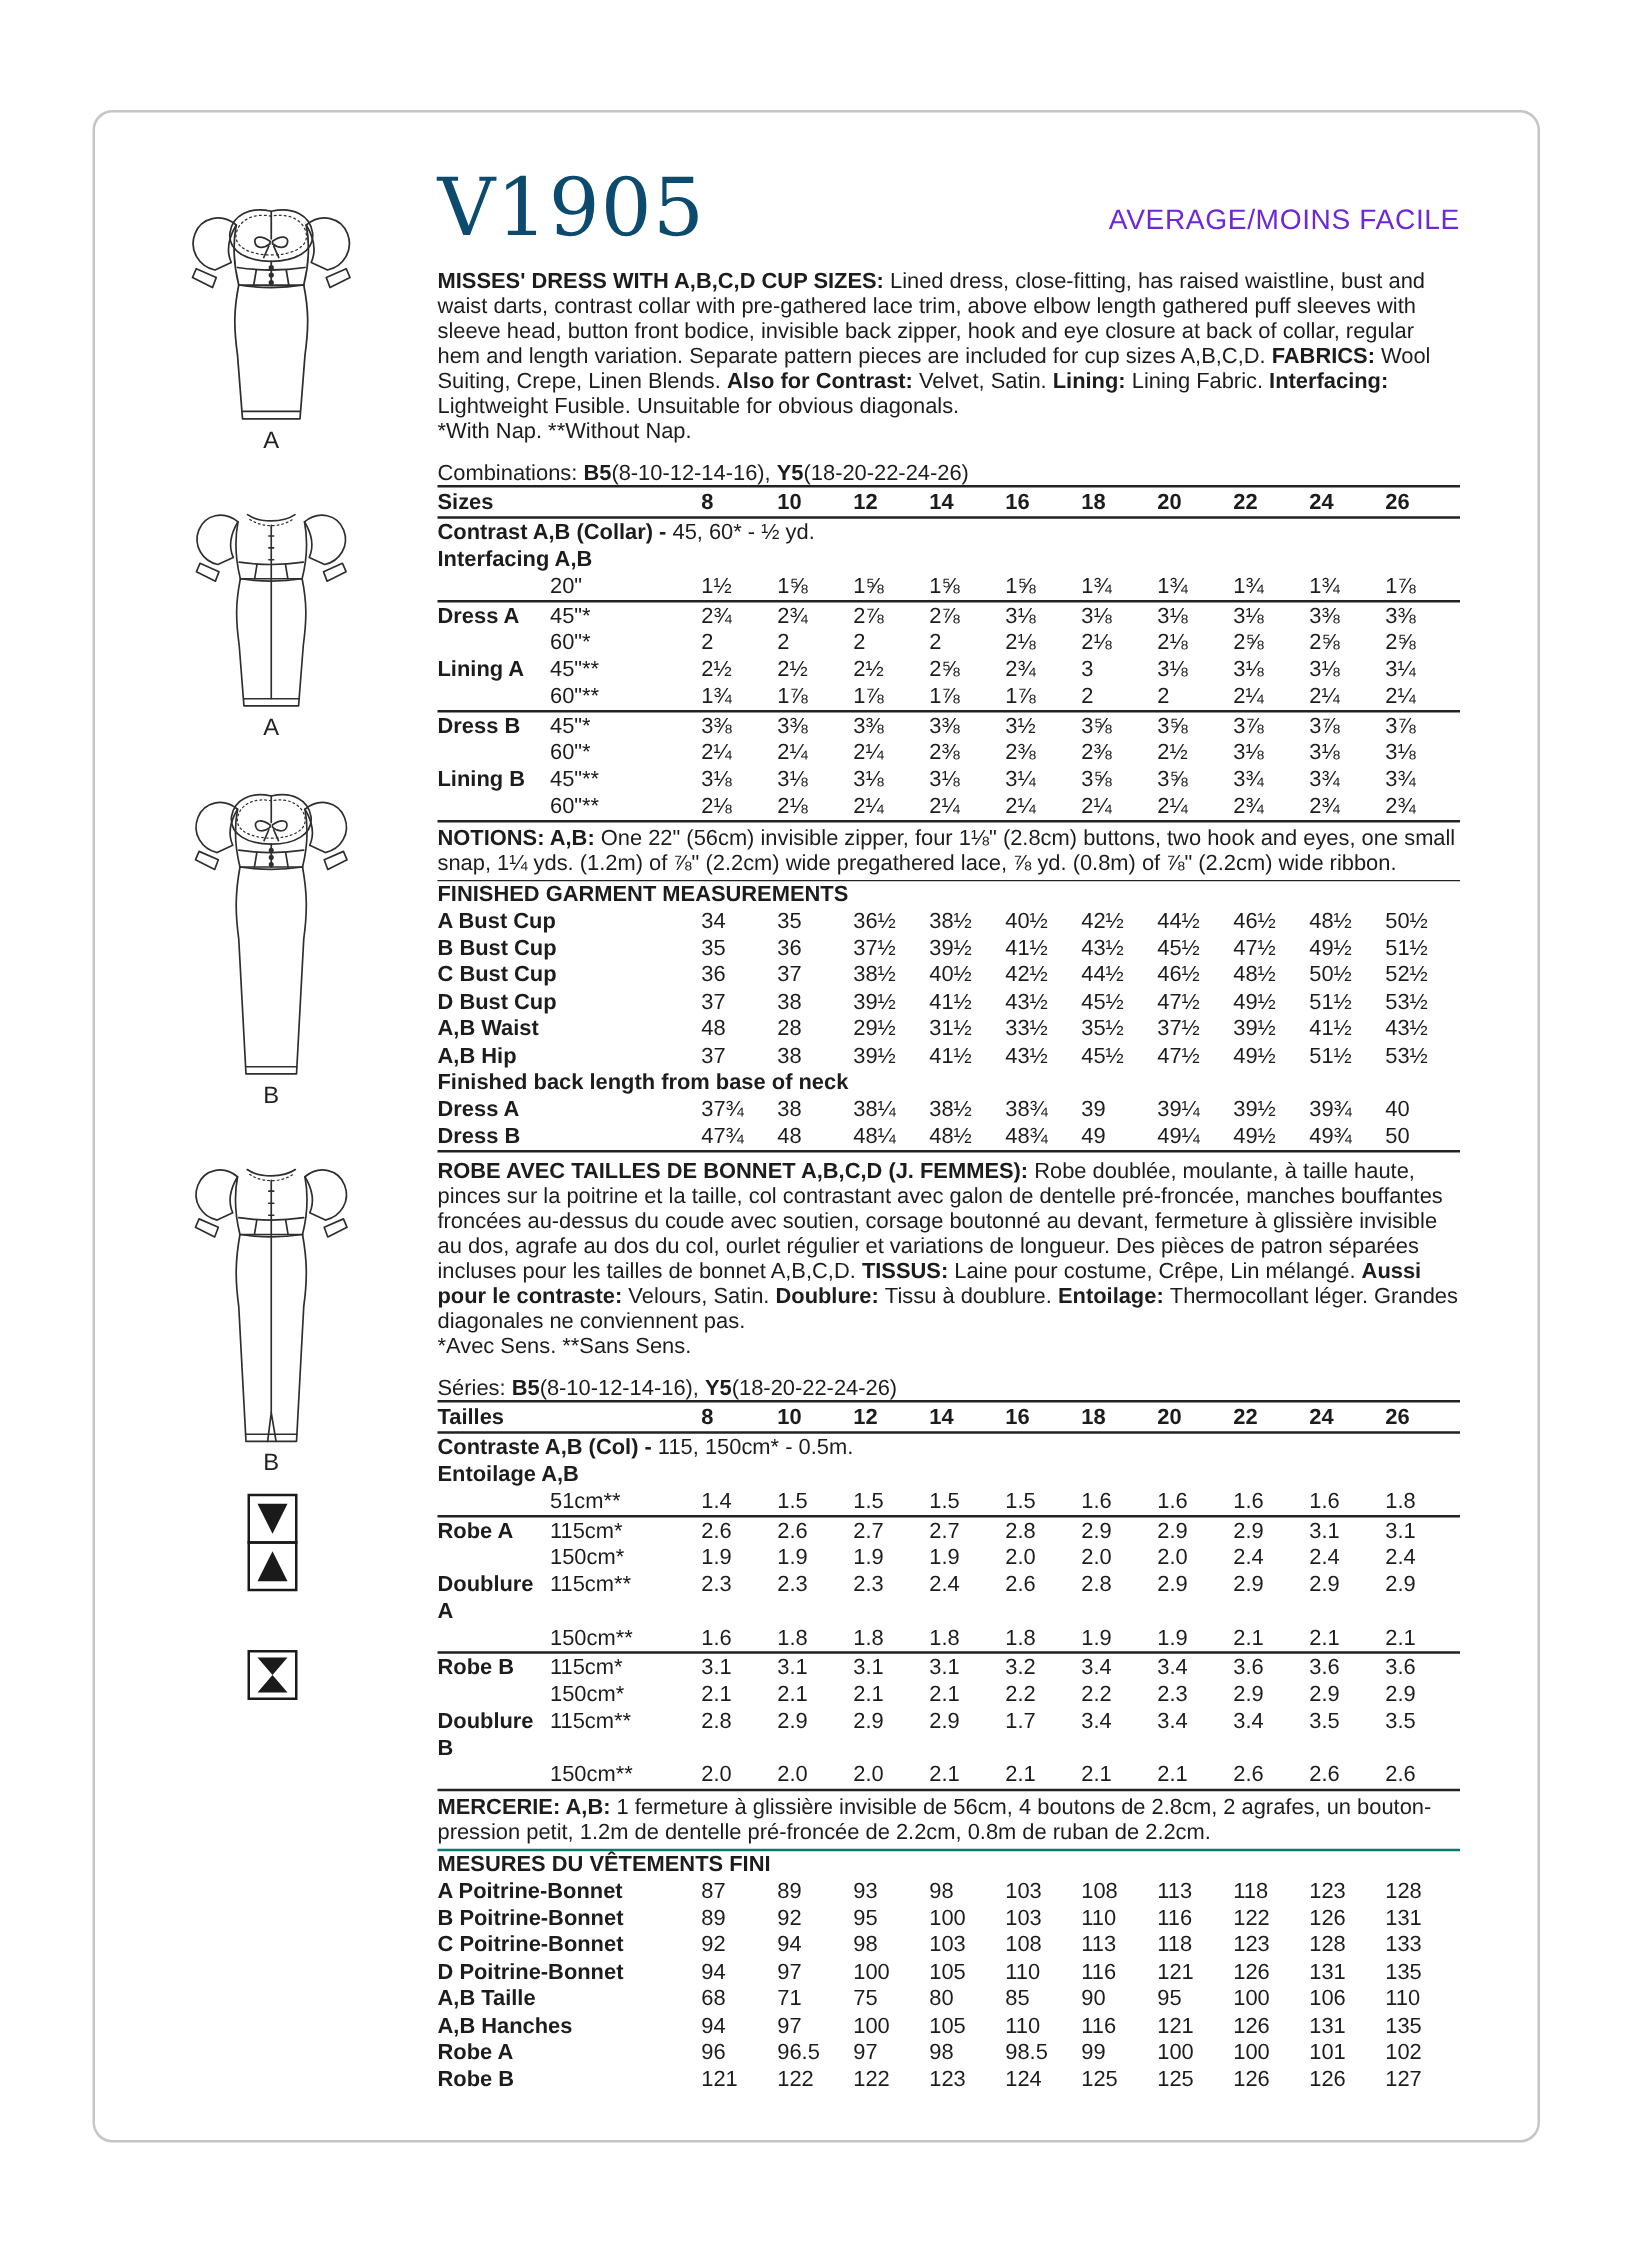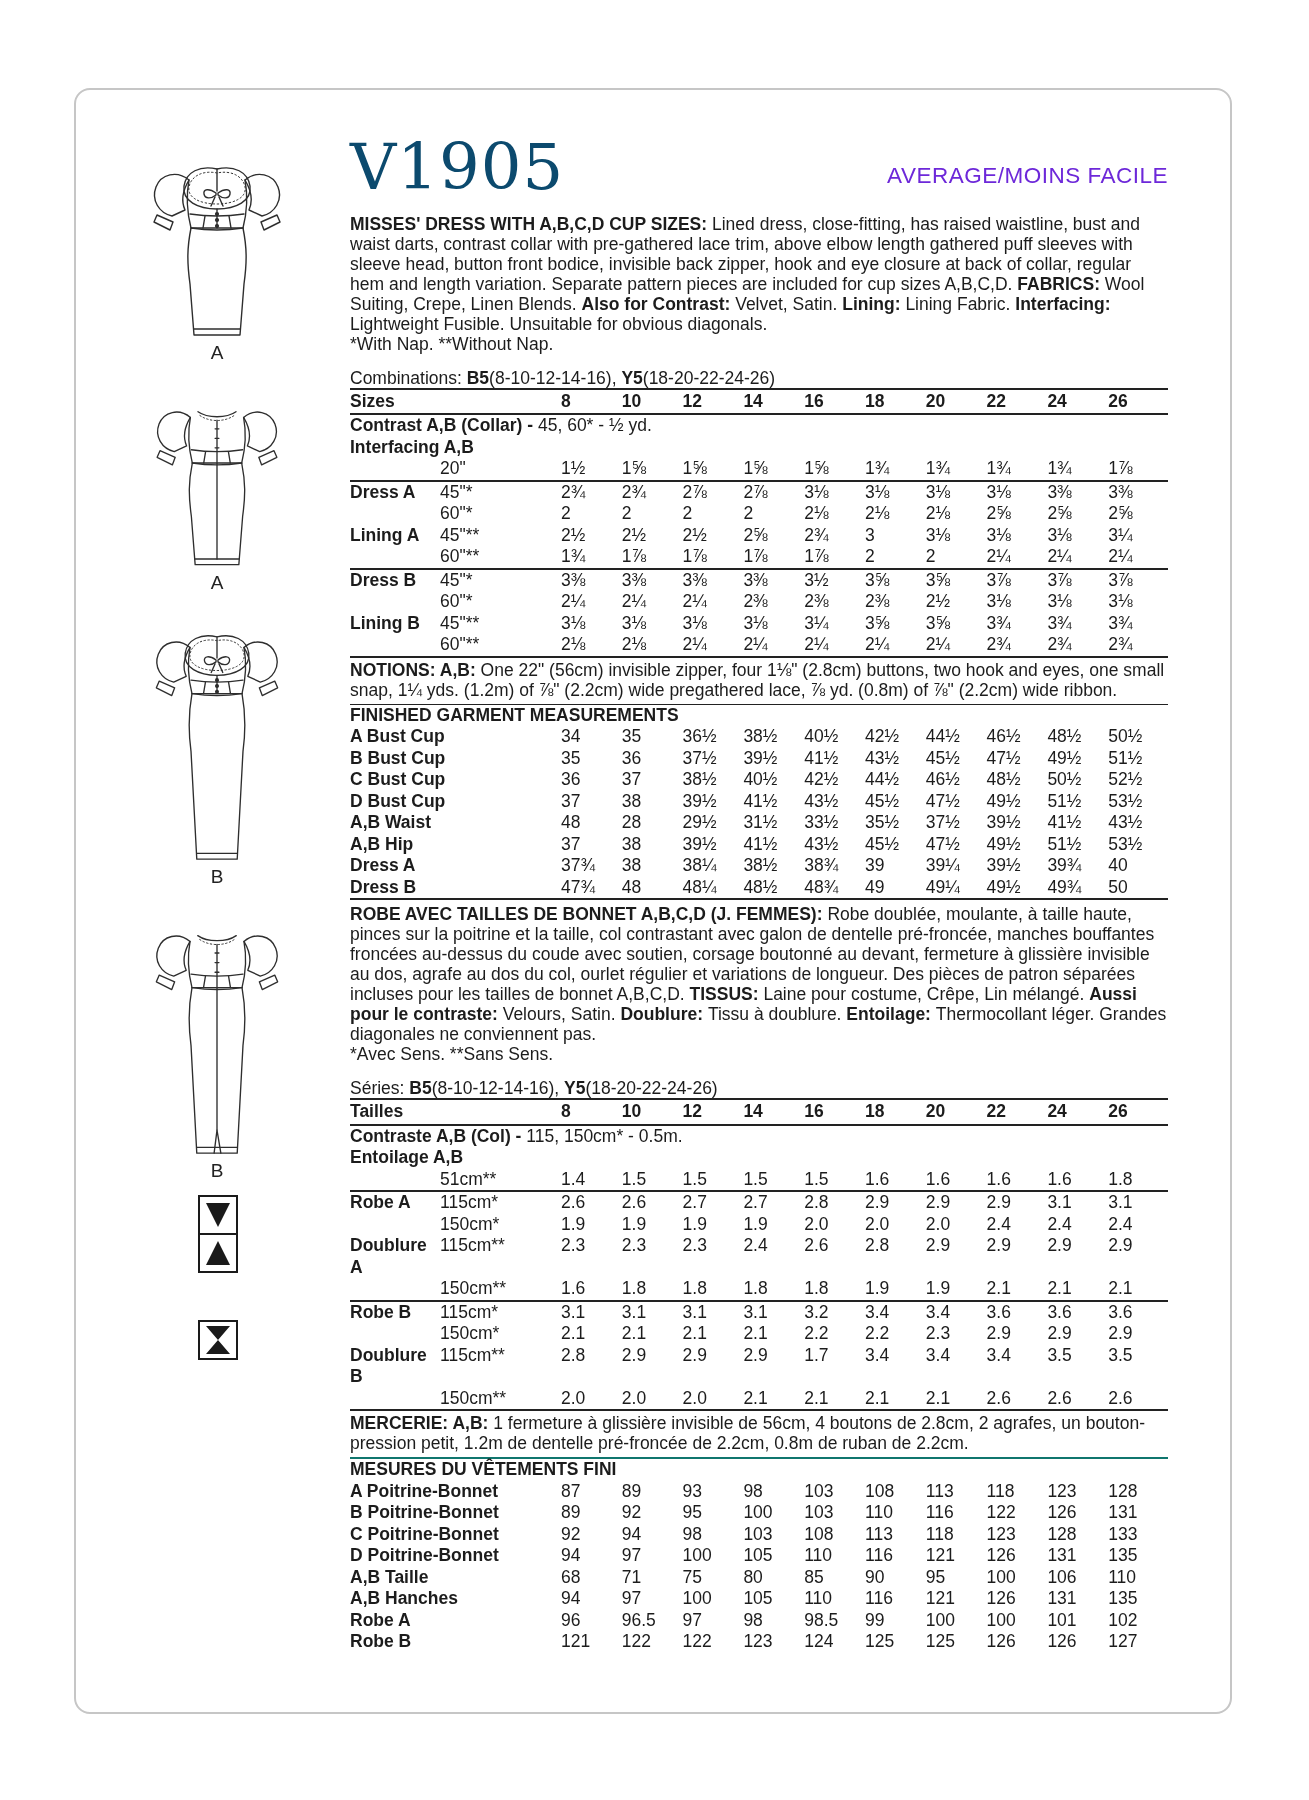--- a/index.html
+++ b/index.html
@@ -390,20 +390,23 @@
           <div class="t-val">39½</div>
           <div class="t-val">41½</div>
           <div class="t-val">43½</div>
           <div class="t-val">45½</div>
           <div class="t-val">47½</div>
           <div class="t-val">49½</div>
           <div class="t-val">51½</div>
           <div class="t-val">53½</div>
         </div>
         <div class="t-row">
+          <div class="t-span b">Finished back length from base of neck</div>
+        </div>
+        <div class="t-row">
           <div class="t-label2">Dress A</div>
           <div class="t-val">37¾</div>
           <div class="t-val">38</div>
           <div class="t-val">38¼</div>
           <div class="t-val">38½</div>
           <div class="t-val">38¾</div>
           <div class="t-val">39</div>
           <div class="t-val">39¼</div>
           <div class="t-val">39½</div>
           <div class="t-val">39¾</div>

